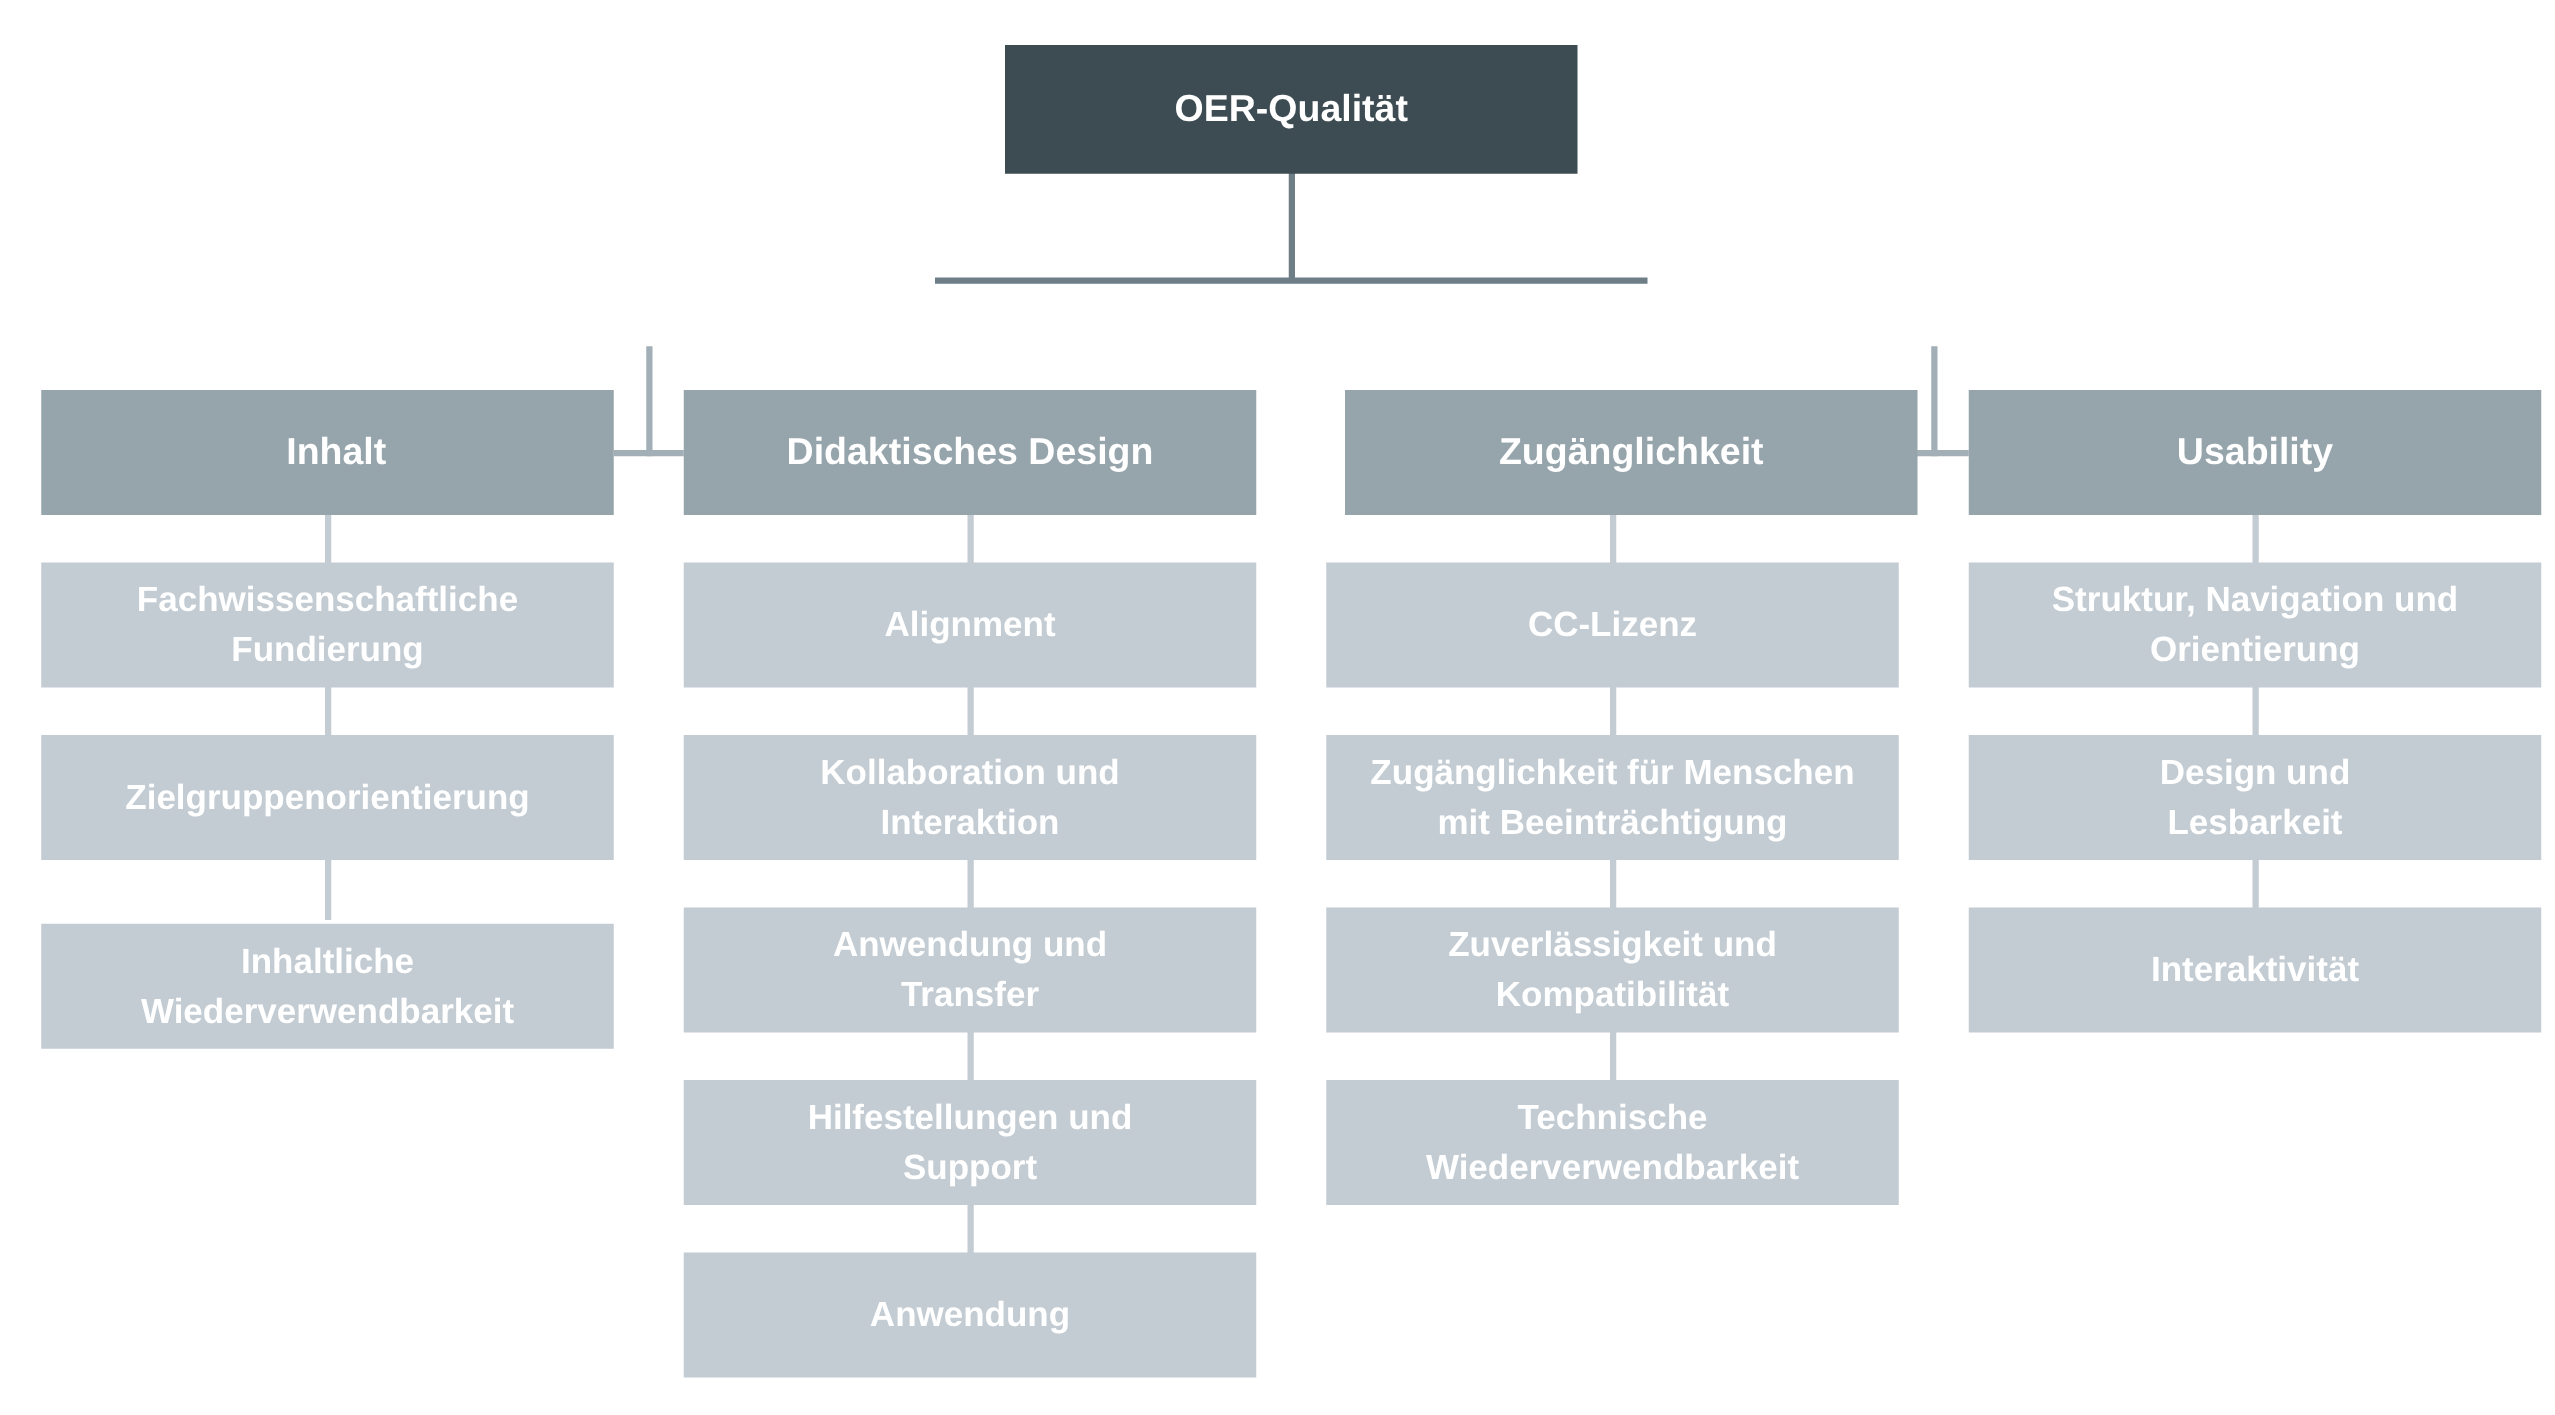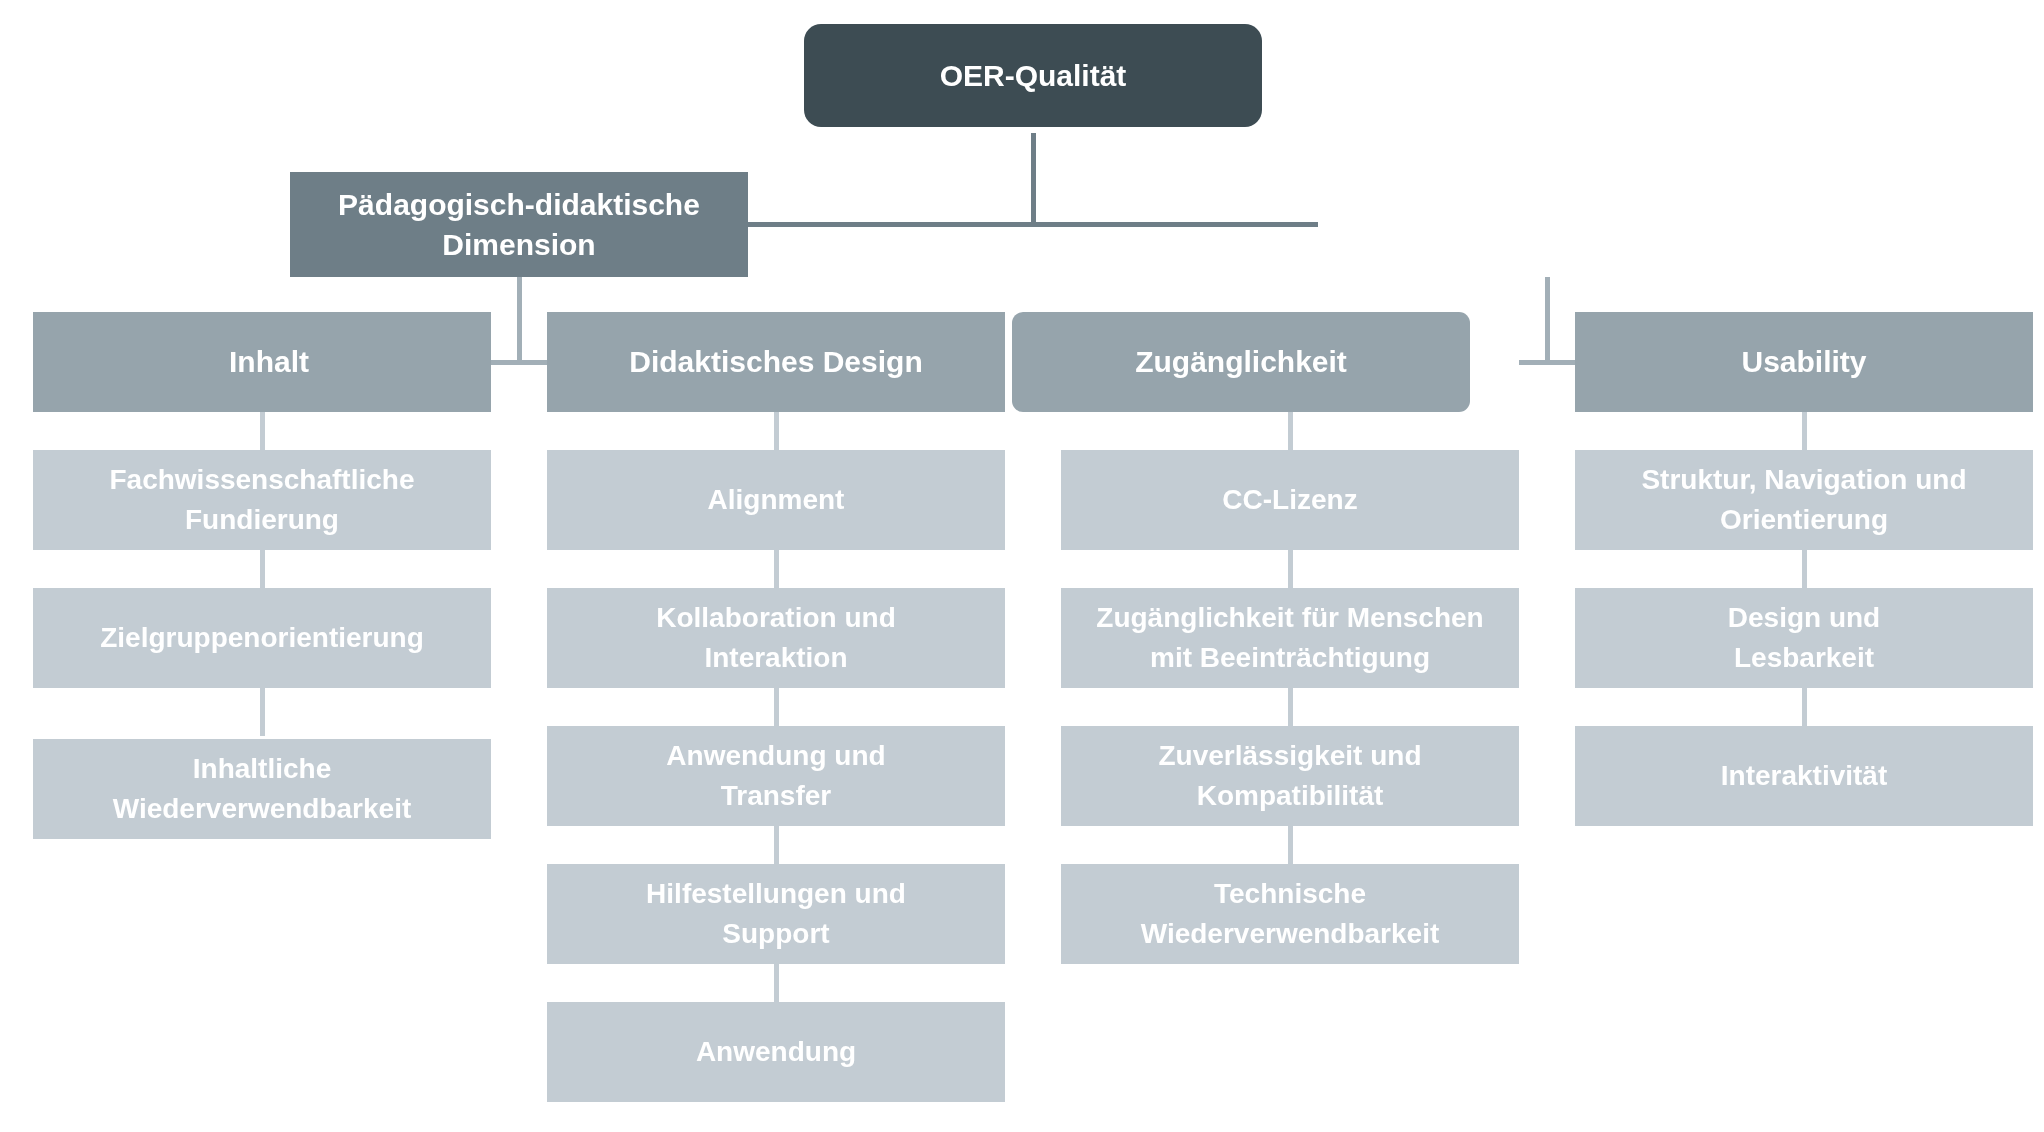--- a/index.html
+++ b/index.html
@@ -68,28 +68,26 @@
   <div class="conn conn-mid" style="left:491px; top:360px; width:56px; height:5px;"></div>
 
   <div class="conn conn-mid" style="left:1545px; top:277px; width:5px; height:88px;"></div>
   <div class="conn conn-mid" style="left:1519px; top:360px; width:56px; height:5px;"></div>
 
   <div class="conn conn-light" style="left:260px; top:412px; width:5px; height:324px;"></div>
   <div class="conn conn-light" style="left:774px; top:412px; width:5px; height:600px;"></div>
   <div class="conn conn-light" style="left:1288px; top:412px; width:5px; height:462px;"></div>
   <div class="conn conn-light" style="left:1802px; top:412px; width:5px; height:324px;"></div>
 
-  <div class="box root-box" style="left:804px; top:24px;border-radius:17px;">OER-Qualität</div>
+  <div class="box root-box" style="left:804px; top:36px;">OER-Qualität</div>
 
-  <div class="box dim-box" style="left:290px; top:172px;">Pädagogisch-didaktische
-Dimension</div>
 
   <div class="box cat-box" style="left:33px; top:312px;padding-left:24px;">Inhalt</div>
   <div class="box cat-box" style="left:547px; top:312px;text-align:center;">Didaktisches Design</div>
-  <div class="box cat-box" style="left:1012px; top:312px;border-radius:11px;">Zugänglichkeit</div>
+  <div class="box cat-box" style="left:1076px; top:312px;">Zugänglichkeit</div>
   <div class="box cat-box" style="left:1575px; top:312px;">Usability</div>
 
   <div class="box item-box" style="left:33px; top:450px;">Fachwissenschaftliche
 Fundierung</div>
   <div class="box item-box" style="left:33px; top:588px;">Zielgruppenorientierung</div>
   <div class="box item-box" style="left:33px; top:726px;margin-top:13px;">Inhaltliche
 Wiederverwendbarkeit</div>
 
   <div class="box item-box" style="left:547px; top:450px;">Alignment</div>
   <div class="box item-box" style="left:547px; top:588px;">Kollaboration und

